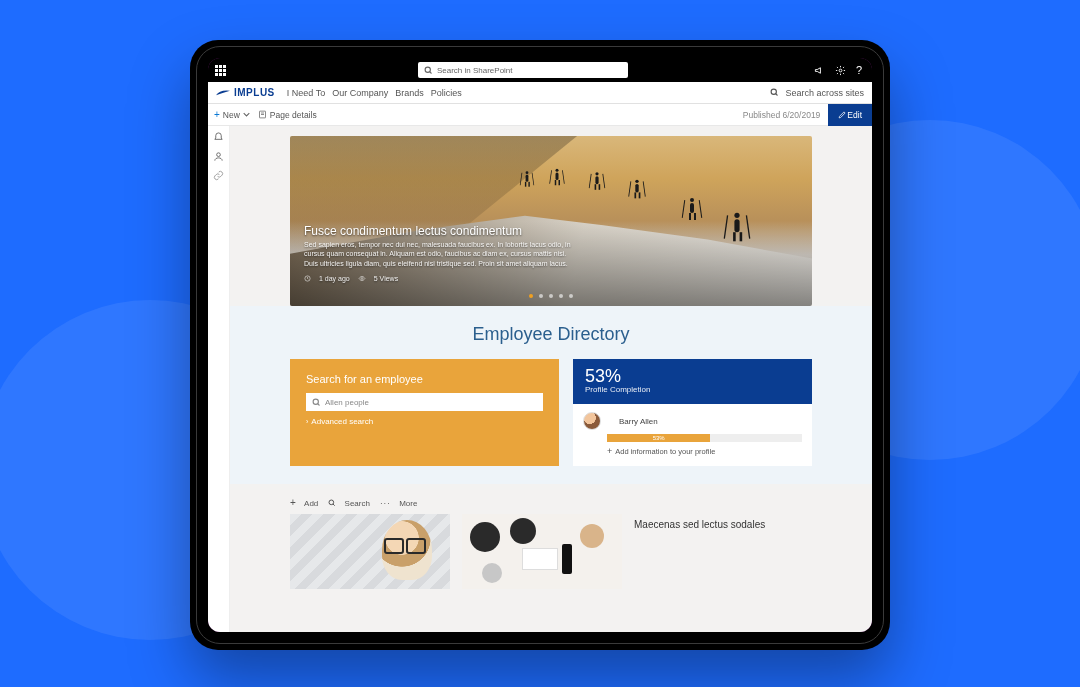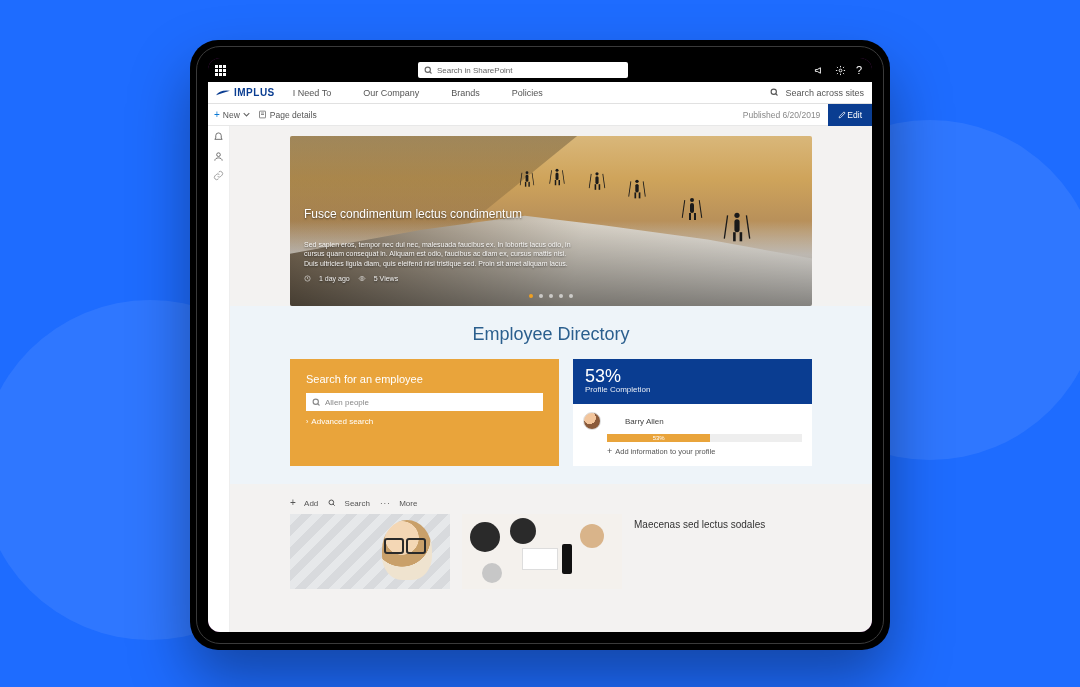--- a/index.html
+++ b/index.html
@@ -64,21 +64,21 @@
     flex-shrink: 0;
   }
   .left-rail {
     width:22px; background:#fff; border-right:1px solid #eee;
     display:flex; flex-direction:column; align-items:center; gap:8px; padding-top:6px;
     flex-shrink:0;
   }
   .suite-left { display:flex; align-items:center; }
   .logo { display:flex; align-items:center; gap:4px; padding:0 8px; font-weight:700; color:#0a3d91; font-size:10px; letter-spacing:0.5px; }
   .logo-wing { width:14px; height:8px; }
-  .nav-links { display:flex; gap:32px; margin-left:10px; }
+  .nav-links { display:flex; gap:7px; margin-left:4px; }
   .nav-link { color:#555; cursor:pointer; }
   .suite-right { margin-left:auto; display:flex; align-items:center; gap:6px; padding-right:8px; color:#555; }
 
   
   .cmd-bar {
     height: 22px; background:#fff; border-bottom:1px solid #e8e8e8;
     display:flex; align-items:center; font-size:8.5px; color:#555;
     padding:0 6px; flex-shrink:0;
   }
   .cmd-left { display:flex; align-items:center; gap:8px; }
@@ -124,21 +124,21 @@
     padding:10px 14px 24px 14px; color:#fff;
     background: linear-gradient(180deg, rgba(0,0,0,0) 0%, rgba(0,0,0,0.0) 100%);
     text-shadow: 0 1px 2px rgba(0,0,0,0.6);
     z-index:5;
   }
   .hero-shade {
     position:absolute; left:0; bottom:0; width:100%; height:85px;
     background: linear-gradient(180deg, rgba(0,0,0,0) 0%, rgba(0,0,0,0.45) 100%);
     z-index:2;
   }
-  .hero-title { font-size:12px; font-weight:400; margin-bottom:19px; }
+  .hero-title { font-size:12px; font-weight:400; margin-bottom:2px; }
   .hero-desc { font-size:7px; line-height:1.4; opacity:0.92; }
   .hero-meta { font-size:7px; margin-top:6px; display:flex; gap:8px; align-items:center; opacity:0.9; }
   .hero-dots { position:absolute; left:50%; bottom:8px; transform:translateX(-50%); display:flex; gap:6px; z-index:6; }
   .dot { width:4px; height:4px; border-radius:50%; background:rgba(255,255,255,0.6); }
   .dot.active { background:#f0a020; }
 
   
   .dir-section { background:#eef4f9; margin: 0 -60px 14px; padding: 12px 60px 18px; }
   .dir-title { text-align:center; font-size:18px; font-weight:300; color:#2b5f8e; margin:6px 0 14px; }
   .dir-row { display:flex; gap:14px; }
@@ -146,21 +146,21 @@
   .search-card { background:#e9a43b; padding:14px 16px 18px; color:#fff; }
   .search-heading { font-size:11px; font-weight:400; margin-bottom:8px; }
   .search-box { background:#fff; height:18px; display:flex; align-items:center; padding:0 6px; color:#888; font-size:8px; gap:4px; }
   .adv { font-size:8px; margin-top:6px; cursor:pointer; display:flex; align-items:center; gap:3px; }
 
   .profile-card { display:flex; flex-direction:column; }
   .profile-top { background:#0a3d91; color:#fff; padding:8px 12px 10px; }
   .pct { font-size:18px; font-weight:300; line-height:1; }
   .pct-label { font-size:8px; opacity:0.9; }
   .profile-bottom { background:#fff; padding:8px 10px 10px; }
-  .person-row { display:flex; align-items:center; gap:24px; }
+  .person-row { display:flex; align-items:center; gap:18px; }
   .avatar { width:18px; height:18px; border-radius:50%; background: radial-gradient(circle at 35% 30%, #f2c59c 0 40%, #8a5a3a 41% 100%); border:1px solid #ddd; }
   .person-name { font-size:8px; color:#444; }
   .bars { margin-left:24px; margin-top:4px; }
   .bar-outer { height:8px; background:#eee; width:195px; position:relative; }
   .bar-fill { height:8px; background:#e9a43b; width:53%; position:absolute; left:0; top:0; display:flex; align-items:center; justify-content:center; font-size:6px; color:#fff; }
   .add-info { font-size:7.5px; color:#555; margin-top:5px; margin-left:24px; display:flex; align-items:center; gap:3px; cursor:pointer; }
 
   
   .news-cmd { display:flex; gap:10px; font-size:8px; color:#555; margin:10px 0 6px; }
   .news-row { display:flex; gap:12px; }

